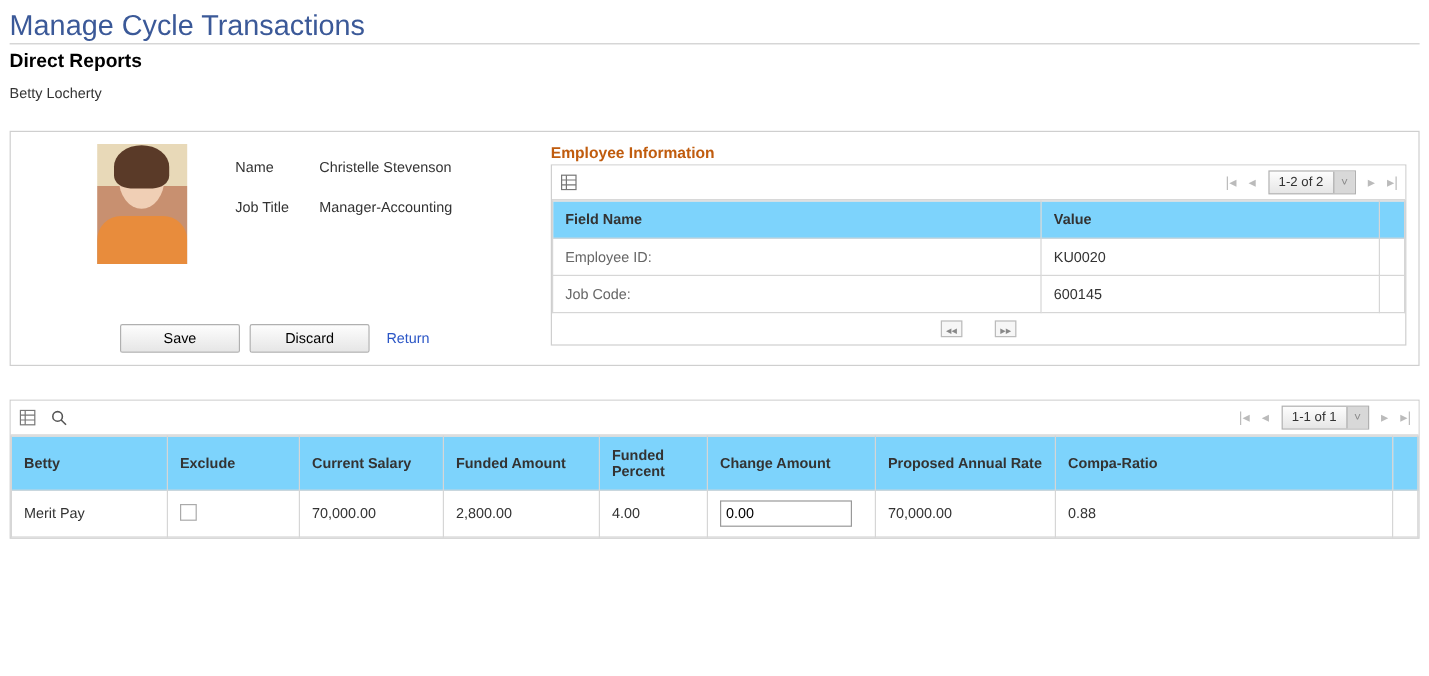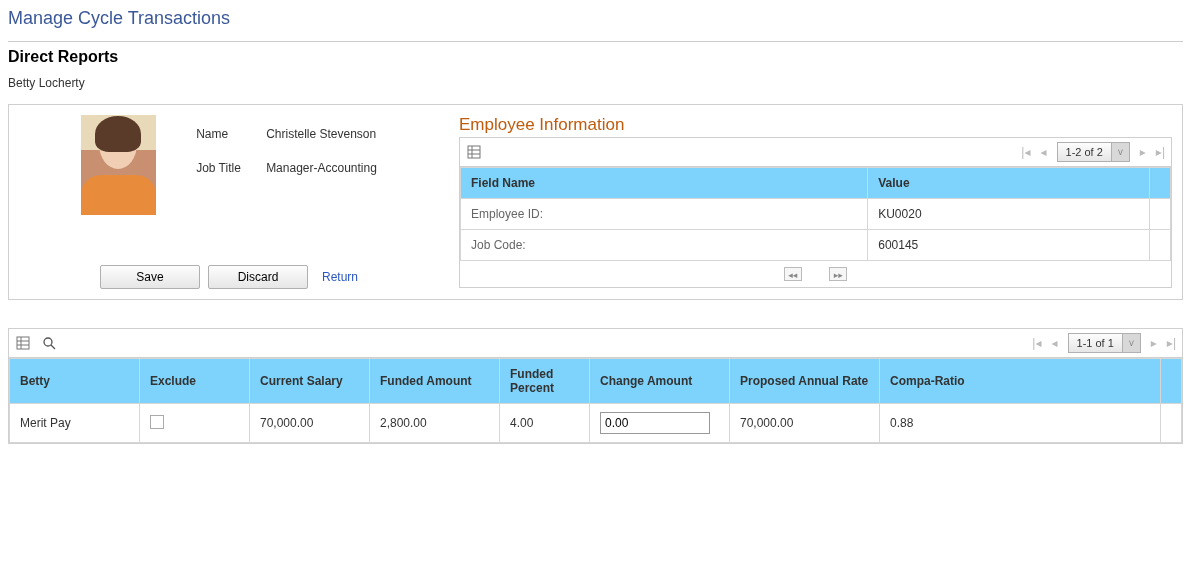--- a/index.html
+++ b/index.html
@@ -6,34 +6,34 @@
   body {
     font-family: Arial, Helvetica, sans-serif;
     font-size: 12px;
     color: #333;
     margin: 0;
     padding: 8px;
     background: #fff;
   }
   .page-title {
     color: #3b5998;
-    font-size: 18px;
+    font-size: 24px;
     font-weight: normal;
-    padding-bottom: 12px;
+    padding-bottom: 0;
     border-bottom: 1px solid #ccc;
     margin-bottom: 6px;
   }
   .section-title {
     font-size: 16px;
     font-weight: bold;
     color: #000;
     margin: 4px 0 10px 0;
   }
   .user-name {
-    margin-bottom: 14px;
+    margin-bottom: 24px;
   }
   .employee-panel {
     border: 1px solid #cfcfcf;
     padding: 10px;
     display: flex;
     gap: 20px;
   }
   .left-pane {
     flex: 0 0 420px;
     display: flex;
@@ -104,22 +104,22 @@
     cursor: pointer;
     border-radius: 2px;
   }
   .link {
     color: #2b56c6;
     cursor: pointer;
     margin-left: 6px;
   }
   .orange-header {
     color: #c05c0e;
-    font-size: 17px;
-    font-weight: normal;
+    font-size: 13px;
+    font-weight: bold;
     margin-bottom: 2px;
   }
   .grid {
     border: 1px solid #cfcfcf;
   }
   .grid-toolbar {
     display: flex;
     align-items: center;
     justify-content: space-between;
     border-bottom: 1px solid #cfcfcf;

